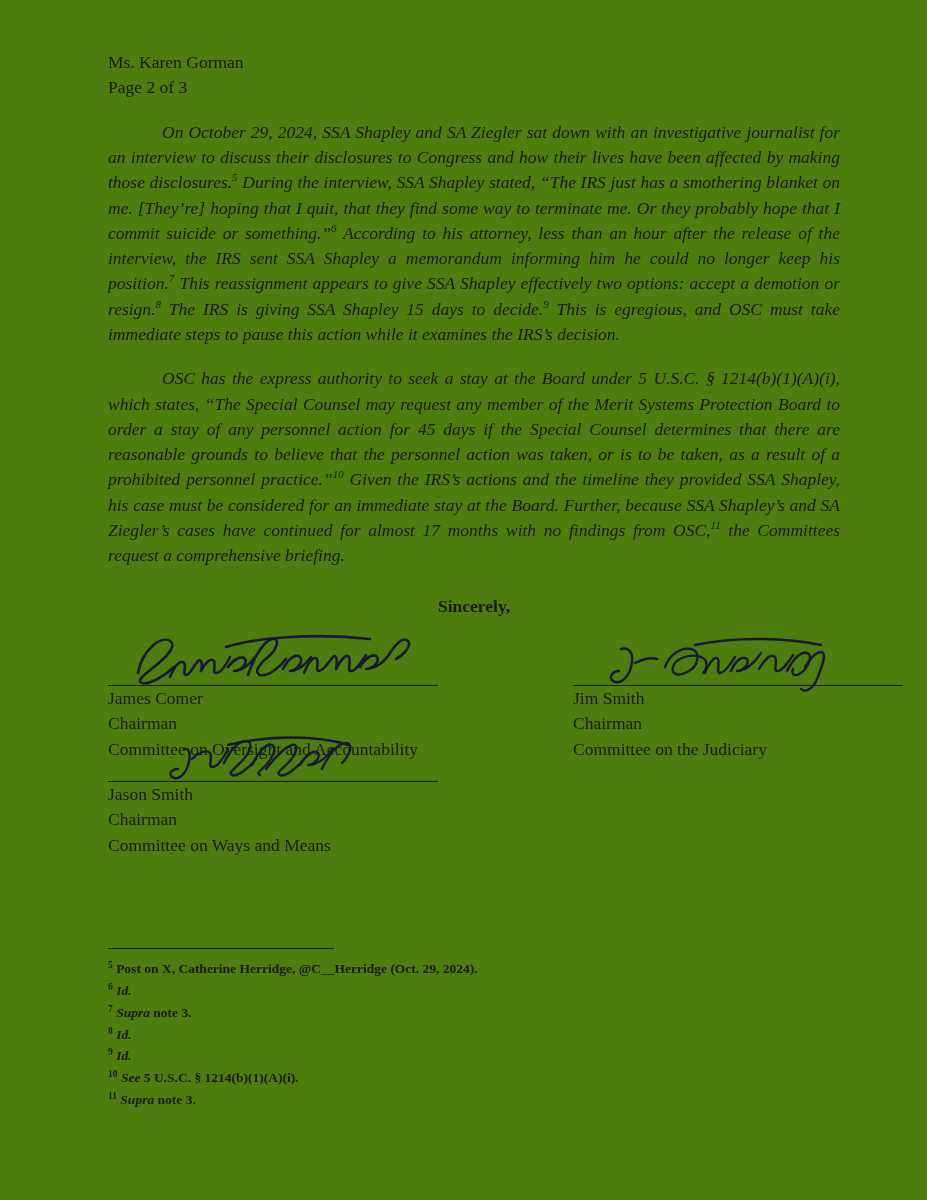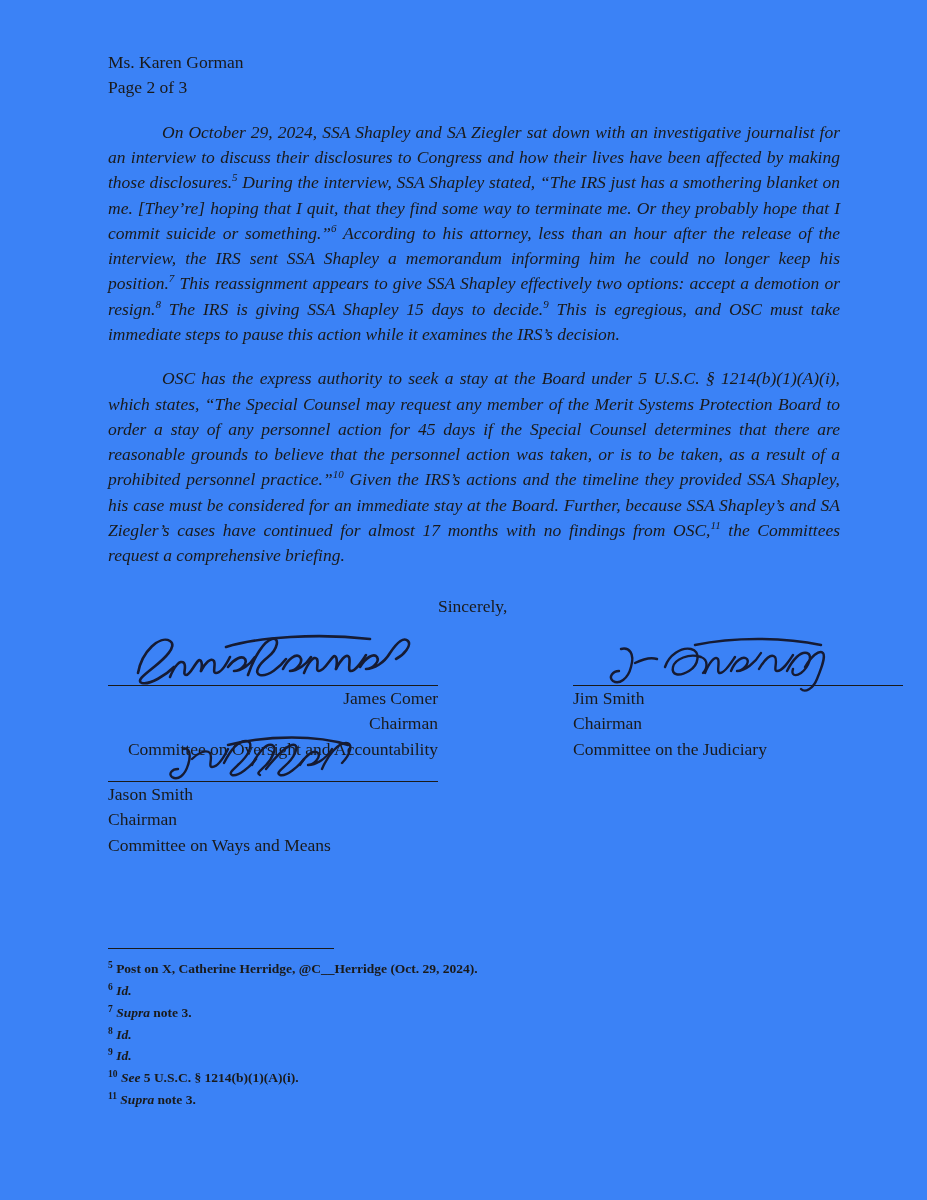--- a/index.html
+++ b/index.html
@@ -13,21 +13,21 @@
     font-family: "Liberation Serif", serif;
     color: #1a1a1a;
     position: relative;
     overflow: hidden;
   }
   .page {
     position: absolute;
     top: 0; left: 0;
     width: 927px;
     height: 1200px;
-    background: #3b82f6;
+    background: #4d7c0f;
   }
   .content {
     position: absolute;
     left: 108px;
     top: 50px;
     width: 732px;
   }
   .letterhead {
     font-size: 17.5px;
     line-height: 1.42;
@@ -45,33 +45,34 @@
   }
   sup {
     font-size: 11px;
     vertical-align: super;
     line-height: 0;
   }
   .sincerely {
     font-size: 17.5px;
     margin-top: 28px;
     margin-left: 330px;
+    font-weight: bold;
   }
 
   
   .sig-area {
     position: relative;
     margin-top: 2px;
     height: 250px;
   }
   .sig-col {
     position: absolute;
     width: 330px;
   }
-  .sig-col.left  { left: 0;   top: 20px; text-align: right; }
+  .sig-col.left  { left: 0;   top: 20px; }
   .sig-col.right { left: 465px; top: 20px; }
   .sig-col.left2 { left: 0;   top: 116px; }
 
   .sig-line {
     border-bottom: 1.2px solid #1a1a1a;
     height: 46px;
     position: relative;
   }
   .sig-glyph {
     position: absolute;

